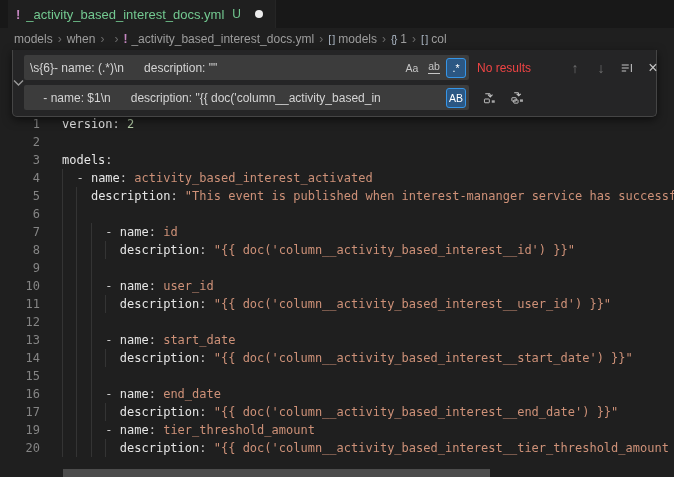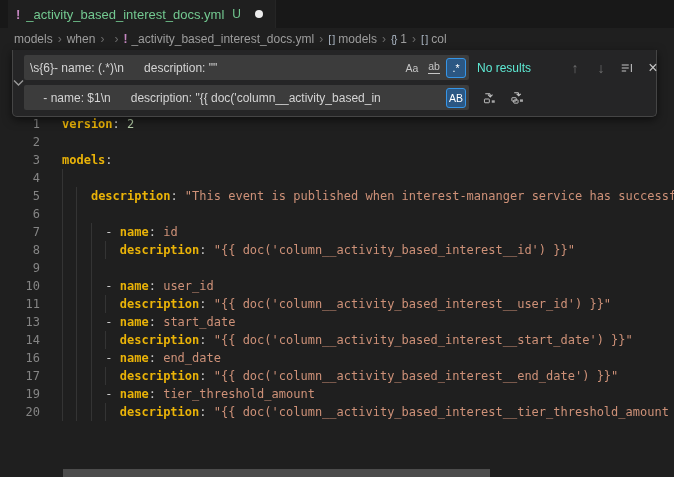--- a/index.html
+++ b/index.html
@@ -31,35 +31,35 @@
   .rows { flex:1; display:flex; flex-direction:column; gap:5px; }
   .frow { display:flex; align-items:center; height:25px; }
   .finput { width:445px; height:25px; background:#3c3c3c; border-radius:2px;
     display:flex; align-items:center; padding:0 3px 0 6px; overflow:hidden; }
   .finput .txt { flex:1; overflow:hidden; white-space:pre; font-size:12px; color:#d4d4d4; }
   .opt { width:20px; height:20px; border-radius:3px; margin-left:2px; flex:0 0 auto;
     display:flex; align-items:center; justify-content:center;
     font-size:10.5px; color:#c5c5c5; border:1px solid transparent; cursor:pointer; }
   .opt.active { background:rgba(30,110,190,.55); border-color:#3696e8; color:#fff; }
   .opt .ul { border-bottom:1px solid #c5c5c5; line-height:1.05; }
-  .status { margin-left:8px; font-size:12px; color:#5eead4; width:88px; flex:0 0 auto; }
+  .status { margin-left:8px; font-size:12px; color:#ef4444; width:88px; flex:0 0 auto; }
   .btns { display:flex; align-items:center; margin-left:auto; gap:6px; }
   .ibtn { width:20px; height:20px; display:flex; align-items:center; justify-content:center;
     color:#c5c5c5; font-size:14px; border-radius:3px; cursor:pointer; }
   .ibtn.dim { opacity:.45; }
   .rep-btns { display:flex; align-items:center; gap:8px; margin-left:10px; }
   
   .editor { position:absolute; top:50px; left:0; right:0; bottom:0; background:#1f1f1f; overflow:hidden; }
   .code-lines { position:absolute; top:65px; left:0; right:0; }
   .code-line { position:relative; height:18px; line-height:18px;
     font-family:"DejaVu Sans Mono", monospace; font-size:12px; white-space:pre; }
   .line-num { position:absolute; left:0; top:0; width:40px; text-align:right; color:#858585; }
   .line-content { position:absolute; left:62px; top:0; white-space:pre; }
   .guide { position:absolute; top:0; bottom:0; width:1px; background:#343434; }
-  .tk { color:#eab308;font-weight:bold; } .tp { color:#c8c8c8; } .ts { color:#ce9178; }
+  .tk { color:#e5e5e5; } .tp { color:#c8c8c8; } .ts { color:#ce9178; }
   .tn { color:#b5cea8; } .tw { color:#d4d4d4; }
   .hscroll { position:absolute; left:63px; bottom:0; width:427px; height:8px;
     background:rgba(130,130,130,.45); z-index:6; cursor:pointer; }
   svg { display:block; }
 </style>
 </head>
 <body>
 
 <div class="screen">
 
@@ -101,30 +101,32 @@
         <span class="bc-ic ">[ ]</span>
         <span>col</span>
       </span>
     </div>
 
   <div class="editor">
     <div class="code-lines">
         <div class="code-line"><span class="line-num">1</span><span class="line-content"><span class="tk">version</span><span class="tp">: </span><span class="tn">2</span></span></div>
         <div class="code-line"><span class="line-num">2</span><span class="line-content"></span></div>
         <div class="code-line"><span class="line-num">3</span><span class="line-content"><span class="tk">models</span><span class="tp">:</span></span></div>
-        <div class="code-line"><span class="line-num">4</span><span class="guide" style="left: calc(0ch + 62px);"></span></div>
+        <div class="code-line"><span class="line-num">4</span><span class="guide" style="left: calc(0ch + 62px);"></span><span class="line-content"><span class="tw">  </span><span class="tp">- </span><span class="tk">name</span><span class="tp">: </span><span class="ts">activity_based_interest_activated</span></span></div>
         <div class="code-line"><span class="line-num">5</span><span class="guide" style="left: calc(0ch + 62px);"></span><span class="guide" style="left: calc(2ch + 62px);"></span><span class="line-content"><span class="tw">    </span><span class="tk">description</span><span class="tp">: </span><span class="ts">"This event is published when interest-mananger service has successf</span></span></div>
         <div class="code-line"><span class="line-num">6</span><span class="guide" style="left: calc(0ch + 62px);"></span><span class="guide" style="left: calc(2ch + 62px);"></span></div>
         <div class="code-line"><span class="line-num">7</span><span class="guide" style="left: calc(0ch + 62px);"></span><span class="guide" style="left: calc(2ch + 62px);"></span><span class="guide" style="left: calc(4ch + 62px);"></span><span class="line-content"><span class="tw">      </span><span class="tp">- </span><span class="tk">name</span><span class="tp">: </span><span class="ts">id</span></span></div>
         <div class="code-line"><span class="line-num">8</span><span class="guide" style="left: calc(0ch + 62px);"></span><span class="guide" style="left: calc(2ch + 62px);"></span><span class="guide" style="left: calc(4ch + 62px);"></span><span class="guide" style="left: calc(6ch + 62px);"></span><span class="line-content"><span class="tw">        </span><span class="tk">description</span><span class="tp">: </span><span class="ts">"{{ doc('column__activity_based_interest__id') }}"</span></span></div>
         <div class="code-line"><span class="line-num">9</span><span class="guide" style="left: calc(0ch + 62px);"></span><span class="guide" style="left: calc(2ch + 62px);"></span><span class="guide" style="left: calc(4ch + 62px);"></span><span class="line-content"></span></div>
         <div class="code-line"><span class="line-num">10</span><span class="guide" style="left: calc(0ch + 62px);"></span><span class="guide" style="left: calc(2ch + 62px);"></span><span class="guide" style="left: calc(4ch + 62px);"></span><span class="line-content"><span class="tw">      </span><span class="tp">- </span><span class="tk">name</span><span class="tp">: </span><span class="ts">user_id</span></span></div>
         <div class="code-line"><span class="line-num">11</span><span class="guide" style="left: calc(0ch + 62px);"></span><span class="guide" style="left: calc(2ch + 62px);"></span><span class="guide" style="left: calc(4ch + 62px);"></span><span class="guide" style="left: calc(6ch + 62px);"></span><span class="line-content"><span class="tw">        </span><span class="tk">description</span><span class="tp">: </span><span class="ts">"{{ doc('column__activity_based_interest__user_id') }}"</span></span></div>
+        <div class="code-line"><span class="line-num">12</span><span class="guide" style="left: calc(0ch + 62px);"></span><span class="guide" style="left: calc(2ch + 62px);"></span><span class="guide" style="left: calc(4ch + 62px);"></span><span class="line-content"></span></div>
         <div class="code-line"><span class="line-num">13</span><span class="guide" style="left: calc(0ch + 62px);"></span><span class="guide" style="left: calc(2ch + 62px);"></span><span class="guide" style="left: calc(4ch + 62px);"></span><span class="line-content"><span class="tw">      </span><span class="tp">- </span><span class="tk">name</span><span class="tp">: </span><span class="ts">start_date</span></span></div>
         <div class="code-line"><span class="line-num">14</span><span class="guide" style="left: calc(0ch + 62px);"></span><span class="guide" style="left: calc(2ch + 62px);"></span><span class="guide" style="left: calc(4ch + 62px);"></span><span class="guide" style="left: calc(6ch + 62px);"></span><span class="line-content"><span class="tw">        </span><span class="tk">description</span><span class="tp">: </span><span class="ts">"{{ doc('column__activity_based_interest__start_date') }}"</span></span></div>
+        <div class="code-line"><span class="line-num">15</span><span class="guide" style="left: calc(0ch + 62px);"></span><span class="guide" style="left: calc(2ch + 62px);"></span><span class="guide" style="left: calc(4ch + 62px);"></span><span class="line-content"></span></div>
         <div class="code-line"><span class="line-num">16</span><span class="guide" style="left: calc(0ch + 62px);"></span><span class="guide" style="left: calc(2ch + 62px);"></span><span class="guide" style="left: calc(4ch + 62px);"></span><span class="line-content"><span class="tw">      </span><span class="tp">- </span><span class="tk">name</span><span class="tp">: </span><span class="ts">end_date</span></span></div>
         <div class="code-line"><span class="line-num">17</span><span class="guide" style="left: calc(0ch + 62px);"></span><span class="guide" style="left: calc(2ch + 62px);"></span><span class="guide" style="left: calc(4ch + 62px);"></span><span class="guide" style="left: calc(6ch + 62px);"></span><span class="line-content"><span class="tw">        </span><span class="tk">description</span><span class="tp">: </span><span class="ts">"{{ doc('column__activity_based_interest__end_date') }}"</span></span></div>
         <div class="code-line"><span class="line-num">19</span><span class="guide" style="left: calc(0ch + 62px);"></span><span class="guide" style="left: calc(2ch + 62px);"></span><span class="guide" style="left: calc(4ch + 62px);"></span><span class="line-content"><span class="tw">      </span><span class="tp">- </span><span class="tk">name</span><span class="tp">: </span><span class="ts">tier_threshold_amount</span></span></div>
         <div class="code-line"><span class="line-num">20</span><span class="guide" style="left: calc(0ch + 62px);"></span><span class="guide" style="left: calc(2ch + 62px);"></span><span class="guide" style="left: calc(4ch + 62px);"></span><span class="guide" style="left: calc(6ch + 62px);"></span><span class="line-content"><span class="tw">        </span><span class="tk">description</span><span class="tp">: </span><span class="ts">"{{ doc('column__activity_based_interest__tier_threshold_amount</span></span></div>
       </div>
     <div class="hscroll"></div>
   </div>
 
   <div class="find-widget">
     <div class="toggle-col">

